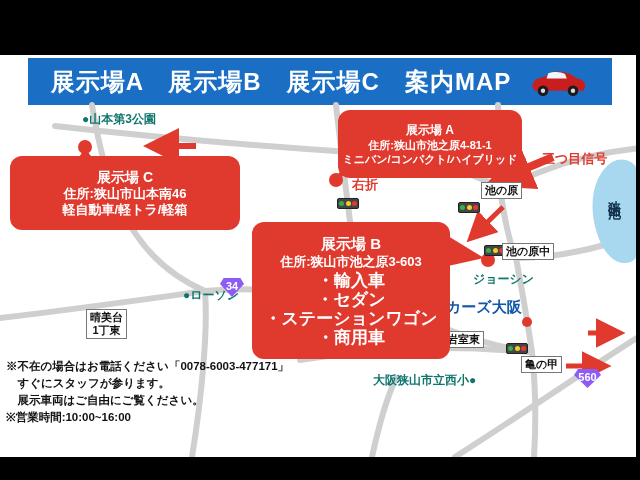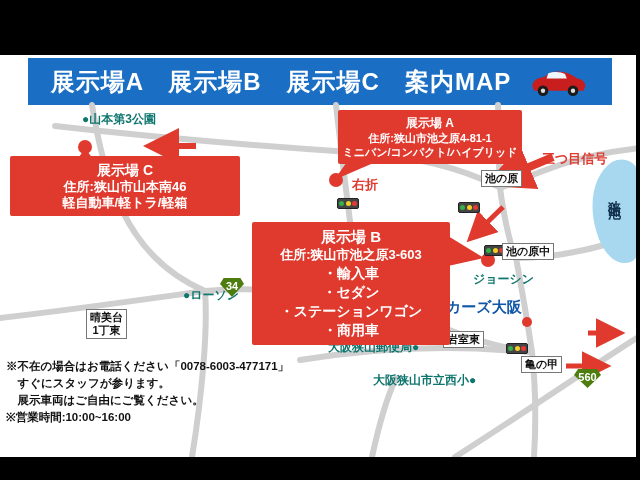--- a/index.html
+++ b/index.html
@@ -11,33 +11,33 @@
   .header .title{color:#fff;font-weight:bold;font-size:24px;letter-spacing:1px;white-space:nowrap;}
   .map-svg{position:absolute;left:0;top:0;width:640px;height:402px;}
   .mlabel{position:absolute;font-size:12px;color:#0f766e;font-weight:bold;white-space:nowrap;line-height:14px;}
   .mbox{position:absolute;background:#fff;border:1px solid #777;font-size:11px;color:#111;
         padding:1px 3px;line-height:13px;font-weight:bold;white-space:pre-wrap;text-align:center;}
   .rtext{position:absolute;color:#e0392e;font-weight:bold;font-size:13px;white-space:nowrap;}
   .blue-text{position:absolute;color:#1257a8;font-weight:bold;font-size:15px;white-space:nowrap;}
   .lake-label{position:absolute;writing-mode:vertical-rl;font-size:13px;font-weight:bold;
               color:#12324d;letter-spacing:3px;}
   .callout{position:absolute;background:#e0392e;color:#fff;text-align:center;font-weight:bold;
-           padding:5px 3px;box-sizing:border-box;border-radius:2px;}
+           padding:12px 3px;box-sizing:border-box;border-radius:12px;}
   .callout .t-a{font-size:12px;line-height:16px;}
   .callout .l-a{font-size:11px;line-height:14px;white-space:nowrap;}
   .callout .t-c{font-size:14px;line-height:18px;}
   .callout .l-c{font-size:13px;line-height:16px;white-space:nowrap;}
   .callout .t-b{font-size:15px;line-height:19px;}
   .callout .l-b{font-size:13px;line-height:18px;white-space:nowrap;}
-  .callout .items-b{font-size:14px;line-height:19px;white-space:pre-wrap;}
+  .callout .items-b{font-size:17px;line-height:19px;white-space:pre-wrap;}
   .signal{position:absolute;width:20px;height:9px;background:#444;border:1px solid #222;
           border-radius:2px;display:flex;align-items:center;justify-content:space-evenly;}
   .signal i{width:5px;height:5px;border-radius:50%;display:block;}
   .signal .g{background:#35b04a}.signal .y{background:#f2d024}.signal .r{background:#e53935}
-  .shield{position:absolute;width:24px;height:19px;background:#4d7c0f;color:#fff;font-size:11px;
+  .shield{position:absolute;width:24px;height:19px;background:#8b5cf6;color:#fff;font-size:11px;
           font-weight:bold;display:flex;align-items:center;justify-content:center;
           clip-path:polygon(15% 0%,85% 0%,100% 32%,50% 100%,0% 32%);padding-bottom:3px;box-sizing:border-box;}
   .notes{position:absolute;white-space:pre-wrap;font-size:11.5px;font-weight:bold;color:#111;line-height:17px;}
 </style>
 </head>
 <body>
 
 <div class="screen">
   <div class="band">
 
@@ -119,21 +119,21 @@
 
     <div class="mlabel" style="left:82px;top:57px">●山本第3公園</div>
     <div class="mlabel" style="left:183px;top:233px">●ローソン</div>
     <div class="mlabel" style="left:473px;top:217px">ジョーシン</div>
     <div class="mlabel" style="left:328px;top:285px">大阪狭山郵便局●</div>
     <div class="mlabel" style="left:373px;top:318px">大阪狭山市立西小●</div>
 
     <div class="rtext" style="left:352px;top:121px">右折</div>
     <div class="rtext" style="left:542px;top:95px">三つ目信号</div>
 
-    <div class="mbox" style="left:481px;top:115px">池の原</div>
+    <div class="mbox" style="left:481px;top:127px">池の原</div>
     <div class="mbox" style="left:502px;top:188px">池の原中</div>
     <div class="mbox" style="left:86px;top:254px">晴美台
 1丁東</div>
     <div class="mbox" style="left:443px;top:276px">岩室東</div>
     <div class="mbox" style="left:521px;top:301px">亀の甲</div>
 
     <div class="blue-text" style="left:446px;top:243px">カーズ大阪</div>
     <div class="lake-label" style="left:605px;top:135px">狭山池</div>
 
     <div class="shield" style="left:220px;top:223px">34</div>

